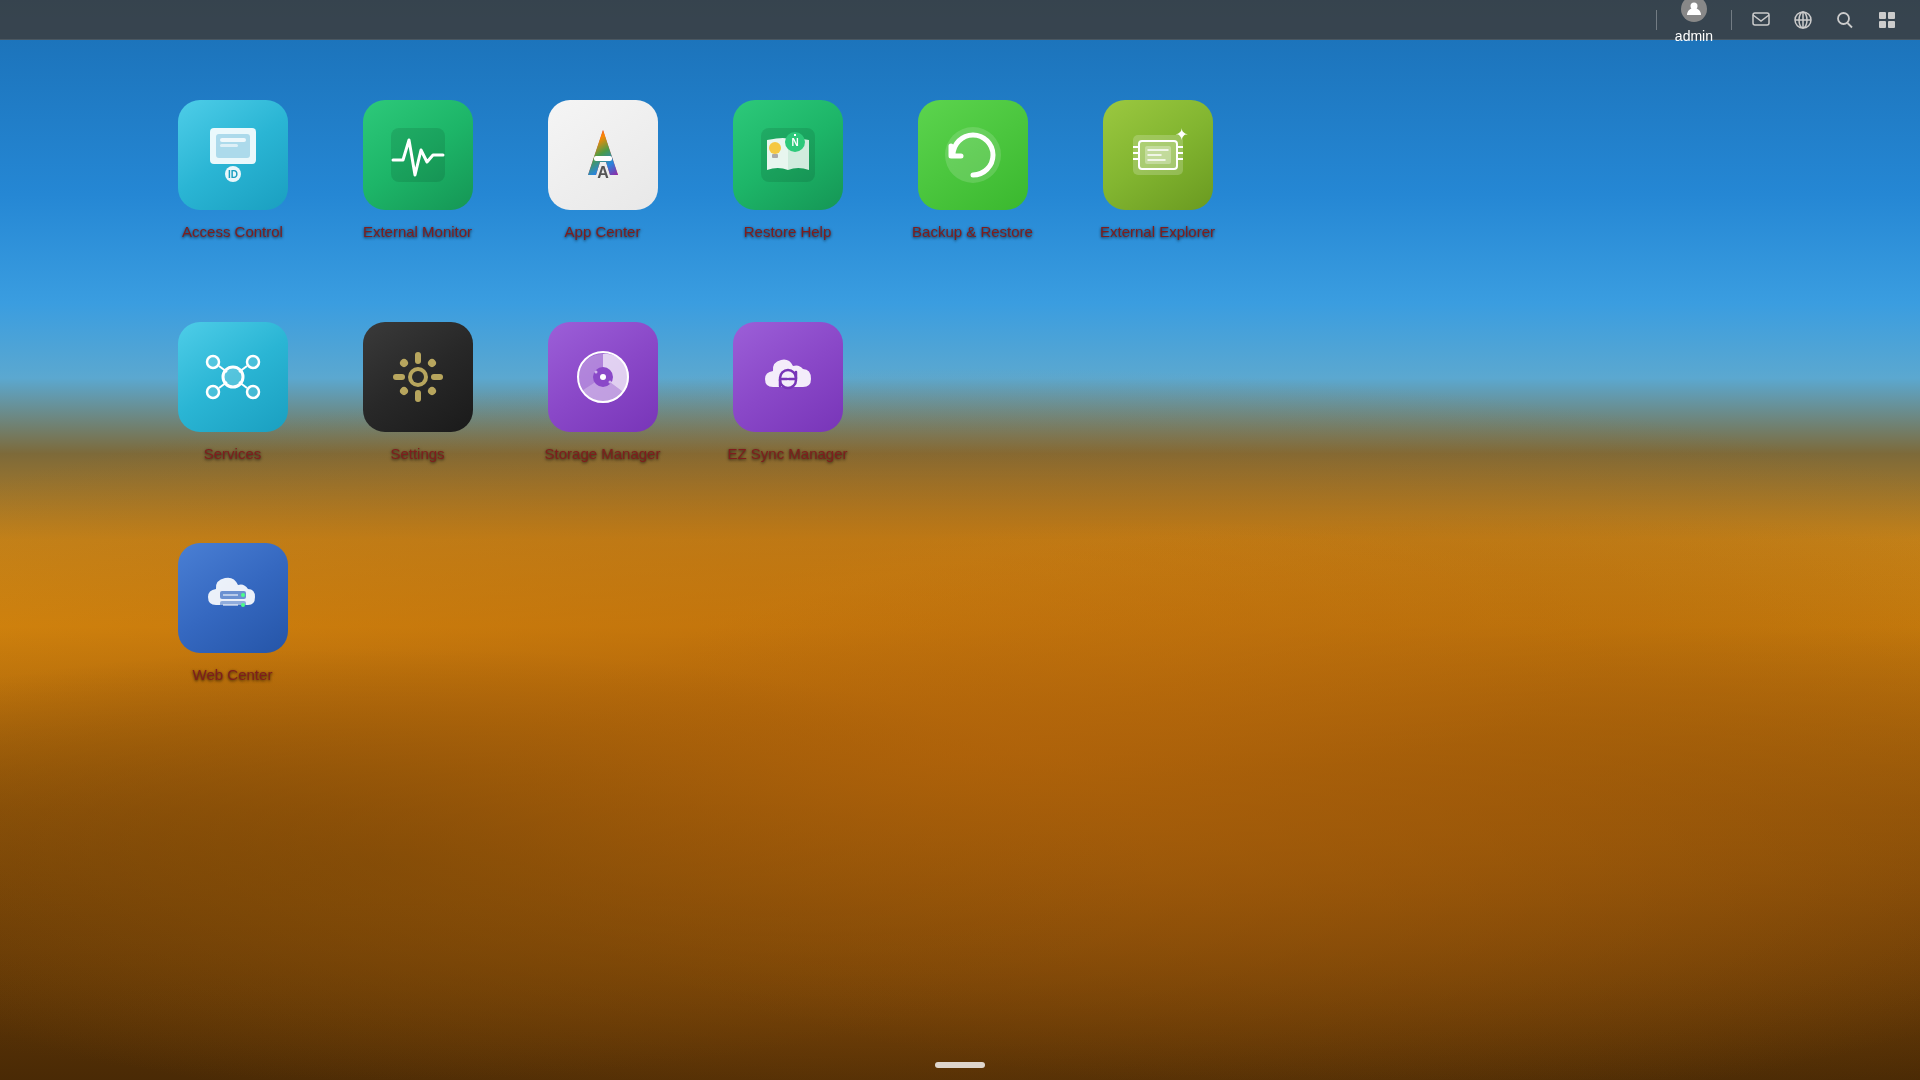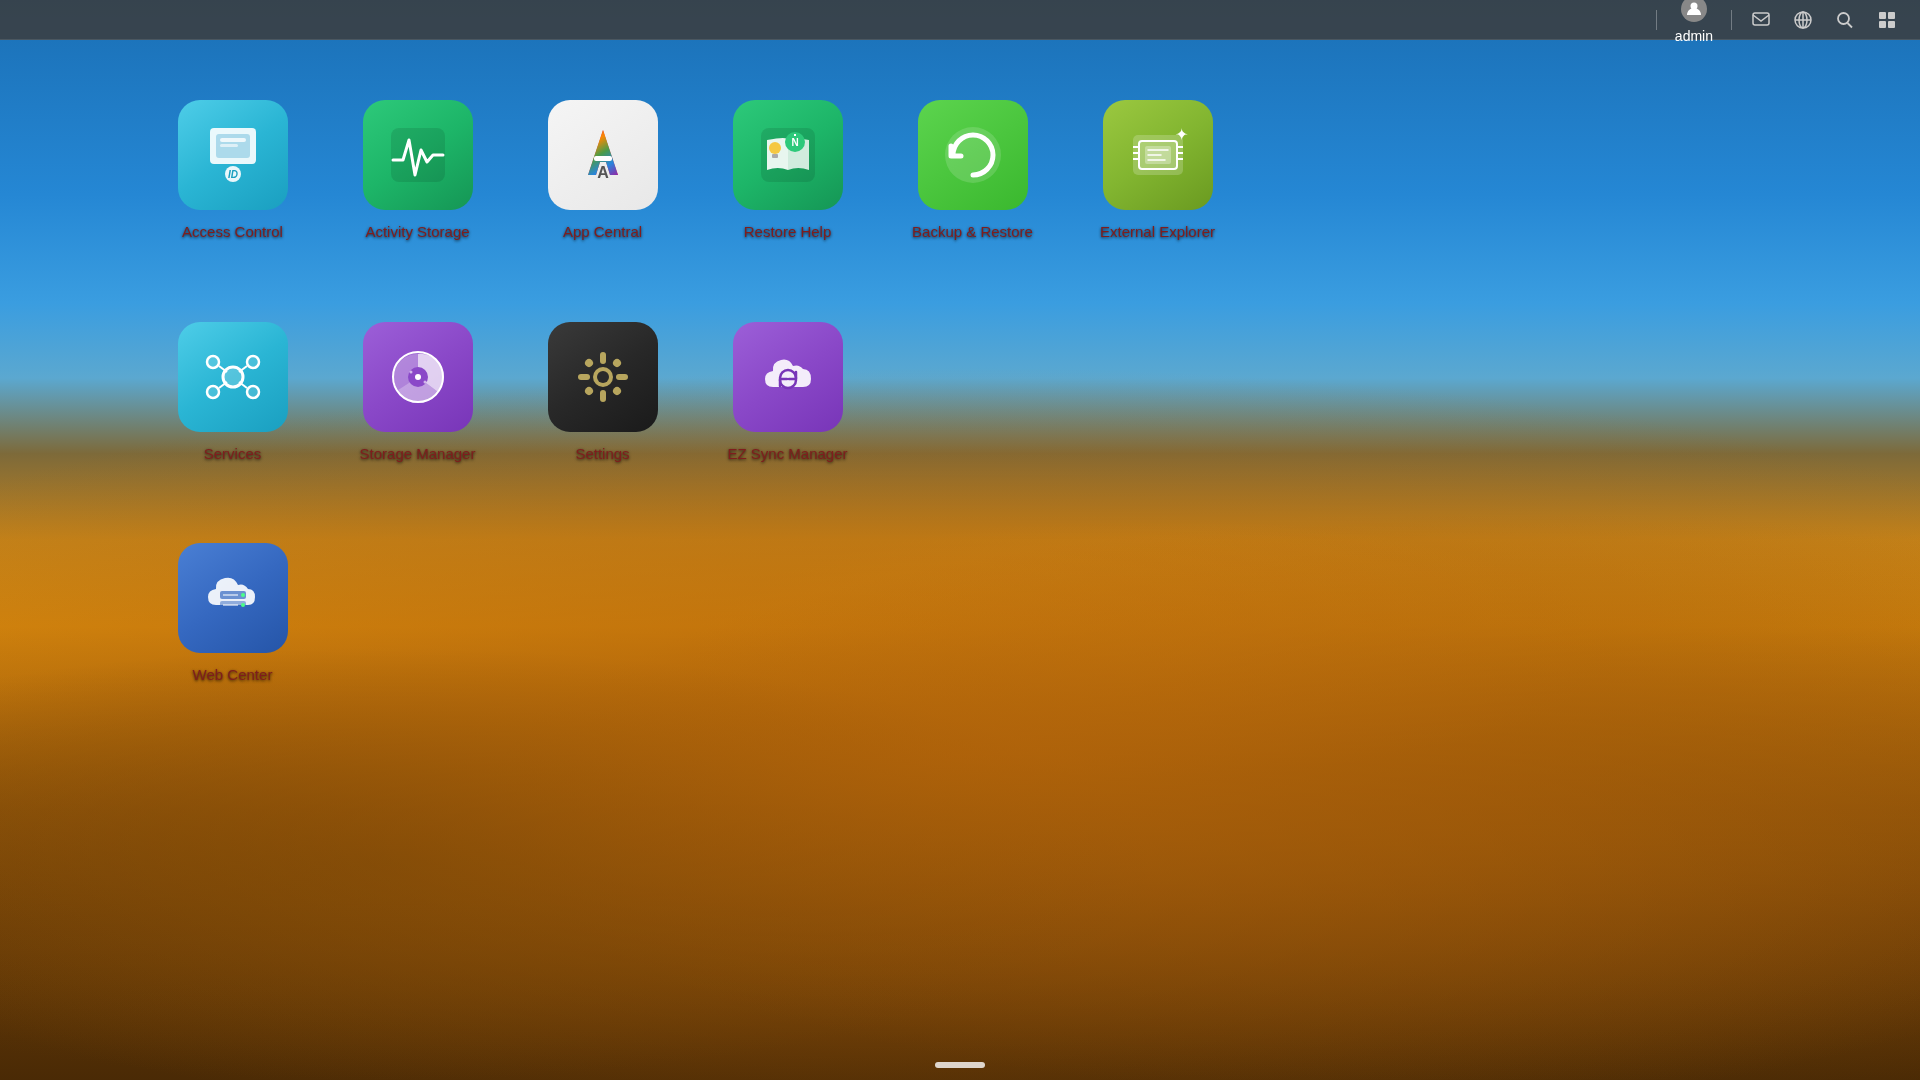--- a/index.html
+++ b/index.html
@@ -151,21 +151,20 @@
       transform: translateX(-50%);
       width: 50px;
       height: 6px;
       background: rgba(255,255,255,0.8);
       border-radius: 3px;
     }
 
     
     .icon-access-control {
       background: linear-gradient(145deg, #4ecde8 0%, #2ab5d4 50%, #1a9fc0 100%);
-      font-style: italic;
     }
     .icon-activity-monitor {
       background: linear-gradient(145deg, #2dc97a 0%, #1db568 50%, #159655 100%);
     }
     .icon-app-central {
       background: linear-gradient(145deg, #f5f5f5 0%, #e8e8e8 100%);
     }
     .icon-online-help {
       background: linear-gradient(145deg, #2dc97a 0%, #1db568 50%, #159655 100%);
     }
@@ -300,21 +299,21 @@
       <span class="app-label">Access Control</span>
     </div>
 
     <div class="app-icon">
       <div class="icon-img icon-activity-monitor">
         <svg class="icon-svg" viewBox="0 0 70 70" fill="none">
           <rect x="8" y="8" width="54" height="54" rx="8" fill="rgba(0,0,0,0.1)"></rect>
           <polyline points="10,40 20,40 26,20 32,55 38,30 44,42 50,35 60,35" stroke="white" stroke-width="3" fill="none" stroke-linecap="round" stroke-linejoin="round"></polyline>
         </svg>
       </div>
-      <span class="app-label">Activity Storage</span>
+      <span class="app-label">External Monitor</span>
     </div>
 
     <div class="app-icon">
       <div class="icon-img icon-app-central">
 
         <svg class="icon-svg" viewBox="0 0 70 70" fill="none">
           <path d="M35 10 L20 55 L28 55 L32 42 L38 42 L42 55 L50 55 Z" fill="#e53935" opacity="0.9"></path>
           <path d="M35 10 L20 55 L28 55 L32 42 L38 42 L42 55 L50 55 Z" fill="url(#rainbow)" opacity="0.95"></path>
           <rect x="26" y="36" width="18" height="5" rx="2" fill="white"></rect>
           <defs>
@@ -322,21 +321,21 @@
               <stop offset="0%" stop-color="#e53935"></stop>
               <stop offset="25%" stop-color="#fb8c00"></stop>
               <stop offset="50%" stop-color="#43a047"></stop>
               <stop offset="75%" stop-color="#1e88e5"></stop>
               <stop offset="100%" stop-color="#8e24aa"></stop>
             </linearGradient>
           </defs>
           <text x="35" y="58" text-anchor="middle" fill="#555" font-size="16" font-weight="bold">A</text>
         </svg>
       </div>
-      <span class="app-label">App Central</span>
+      <span class="app-label">App Center</span>
     </div>
 
     <div class="app-icon">
       <div class="icon-img icon-online-help">
         <svg class="icon-svg" viewBox="0 0 70 70" fill="none">
           <rect x="8" y="8" width="54" height="54" rx="8" fill="rgba(0,0,0,0.1)"></rect>
 
           <path d="M14 50 L14 20 Q35 16 35 20 L35 50 Q25 46 14 50Z" fill="white" opacity="0.9"></path>
           <path d="M56 50 L56 20 Q35 16 35 20 L35 50 Q45 46 56 50Z" fill="white" opacity="0.8"></path>
 
@@ -402,58 +401,58 @@
           <line x1="21" y1="24" x2="29" y2="30" stroke="white" stroke-width="2"></line>
           <line x1="49" y1="24" x2="41" y2="30" stroke="white" stroke-width="2"></line>
           <line x1="21" y1="46" x2="29" y2="40" stroke="white" stroke-width="2"></line>
           <line x1="49" y1="46" x2="41" y2="40" stroke="white" stroke-width="2"></line>
         </svg>
       </div>
       <span class="app-label">Services</span>
     </div>
 
     <div class="app-icon">
-      <div class="icon-img icon-storage-manager">
-        <svg class="icon-svg" viewBox="0 0 70 70" fill="none">
-
-          <circle cx="35" cy="35" r="25" fill="rgba(255,255,255,0.15)" stroke="white" stroke-width="2"></circle>
-
-          <path d="M35 35 L35 12 A23 23 0 0 1 55 50 Z" fill="white" opacity="0.7"></path>
-          <path d="M35 35 L55 50 A23 23 0 0 1 15 48 Z" fill="white" opacity="0.4"></path>
-          <path d="M35 35 L15 48 A23 23 0 0 1 35 12 Z" fill="white" opacity="0.2"></path>
-          <circle cx="35" cy="35" r="10" fill="#8a48c8"></circle>
-
-          <circle cx="35" cy="35" r="3" fill="white"></circle>
-          <circle cx="28" cy="30" r="1.5" fill="white" opacity="0.6"></circle>
-          <circle cx="42" cy="40" r="1.5" fill="white" opacity="0.6"></circle>
-        </svg>
-      </div>
-      <span class="app-label">Storage Manager</span>
-    </div>
-
-    <div class="app-icon">
       <div class="icon-img icon-settings">
         <svg class="icon-svg" viewBox="0 0 70 70" fill="none">
 
           <circle cx="35" cy="35" r="10" fill="rgba(200,180,100,0.9)"></circle>
           <circle cx="35" cy="35" r="6" fill="#2a2a2a"></circle>
 
           <rect x="32" y="10" width="6" height="12" rx="3" fill="rgba(200,180,100,0.9)"></rect>
           <rect x="32" y="48" width="6" height="12" rx="3" fill="rgba(200,180,100,0.9)"></rect>
           <rect x="10" y="32" width="12" height="6" rx="3" fill="rgba(200,180,100,0.9)"></rect>
           <rect x="48" y="32" width="12" height="6" rx="3" fill="rgba(200,180,100,0.9)"></rect>
           <rect x="17" y="17" width="8" height="8" rx="4" fill="rgba(200,180,100,0.9)" transform="rotate(45 21 21)"></rect>
           <rect x="45" y="17" width="8" height="8" rx="4" fill="rgba(200,180,100,0.9)" transform="rotate(45 49 21)"></rect>
           <rect x="17" y="45" width="8" height="8" rx="4" fill="rgba(200,180,100,0.9)" transform="rotate(45 21 49)"></rect>
           <rect x="45" y="45" width="8" height="8" rx="4" fill="rgba(200,180,100,0.9)" transform="rotate(45 49 49)"></rect>
         </svg>
       </div>
       <span class="app-label">Settings</span>
     </div>
 
+    <div class="app-icon">
+      <div class="icon-img icon-storage-manager">
+        <svg class="icon-svg" viewBox="0 0 70 70" fill="none">
+
+          <circle cx="35" cy="35" r="25" fill="rgba(255,255,255,0.15)" stroke="white" stroke-width="2"></circle>
+
+          <path d="M35 35 L35 12 A23 23 0 0 1 55 50 Z" fill="white" opacity="0.7"></path>
+          <path d="M35 35 L55 50 A23 23 0 0 1 15 48 Z" fill="white" opacity="0.4"></path>
+          <path d="M35 35 L15 48 A23 23 0 0 1 35 12 Z" fill="white" opacity="0.2"></path>
+          <circle cx="35" cy="35" r="10" fill="#8a48c8"></circle>
+
+          <circle cx="35" cy="35" r="3" fill="white"></circle>
+          <circle cx="28" cy="30" r="1.5" fill="white" opacity="0.6"></circle>
+          <circle cx="42" cy="40" r="1.5" fill="white" opacity="0.6"></circle>
+        </svg>
+      </div>
+      <span class="app-label">Storage Manager</span>
+    </div>
+
 
     <div class="app-icon">
       <div class="icon-img icon-ez-sync">
         <svg class="icon-svg" viewBox="0 0 70 70" fill="none">
 
           <path d="M20 45 Q12 45 12 37 Q12 30 20 29 Q19 20 28 18 Q36 16 40 24 Q46 22 50 27 Q58 27 58 37 Q58 45 50 45 Z" fill="white" opacity="0.9"></path>
 
           <path d="M27 36 A8 8 0 0 1 43 36" stroke="#7835b8" stroke-width="2.5" fill="none" stroke-linecap="round"></path>
           <polyline points="43,30 43,37 36,37" stroke="#7835b8" stroke-width="2.5" fill="none" stroke-linecap="round" stroke-linejoin="round"></polyline>
           <path d="M43 38 A8 8 0 0 1 27 38" stroke="#7835b8" stroke-width="2.5" fill="none" stroke-linecap="round"></path>

